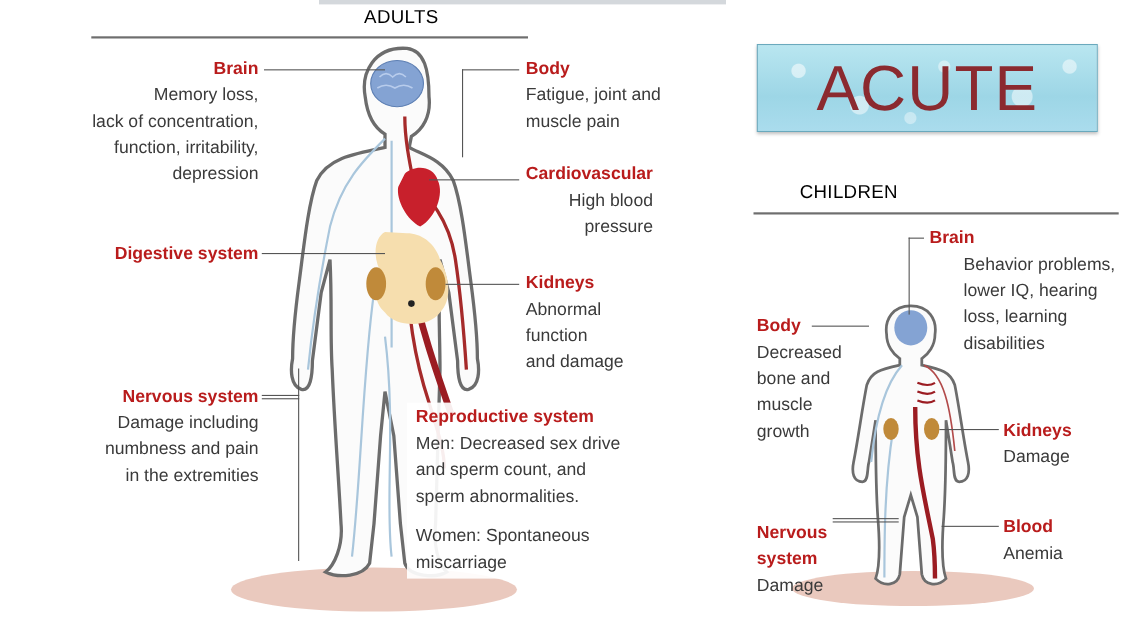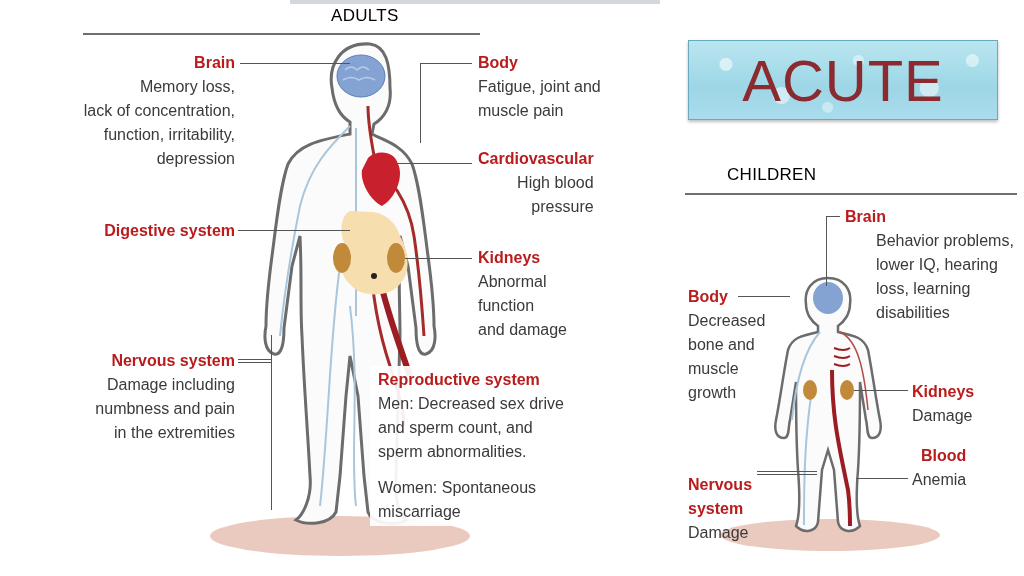--- a/index.html
+++ b/index.html
@@ -141,16 +141,16 @@
 </div>
 <div class="lbl" style="left:688px;top:437px;margin-top:36px;">
   <span class="t" style="white-space:pre-line;">Nervous
 system</span>
   <span class="d">Damage</span>
 </div>
 <div class="lbl" style="left:912px;top:380px;">
   <span class="t">Kidneys</span>
   <span class="d">Damage</span>
 </div>
-<div class="lbl" style="left:912px;top:444px;text-align:right;">
+<div class="lbl" style="left:912px;top:468px;">
   <span class="t">Blood</span>
   <span class="d">Anemia</span>
 </div>
 
 </body></html>

